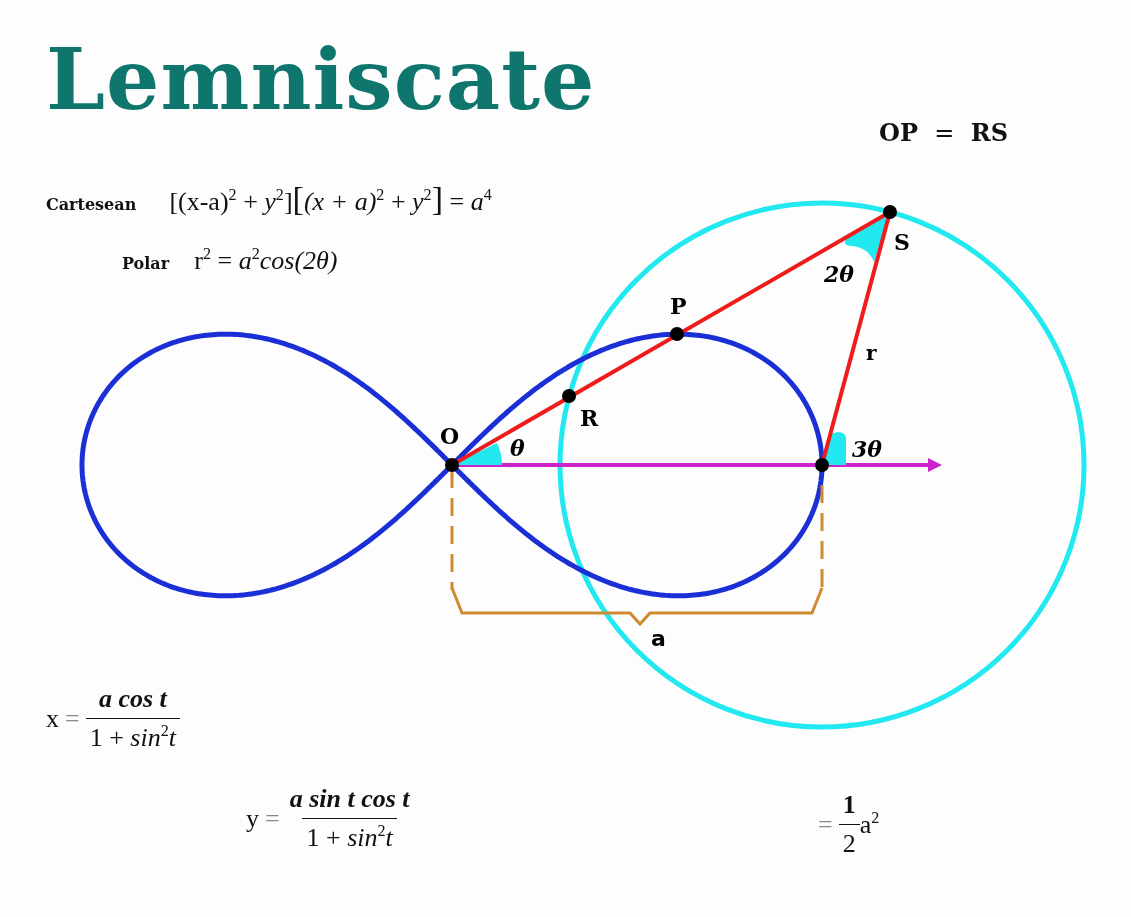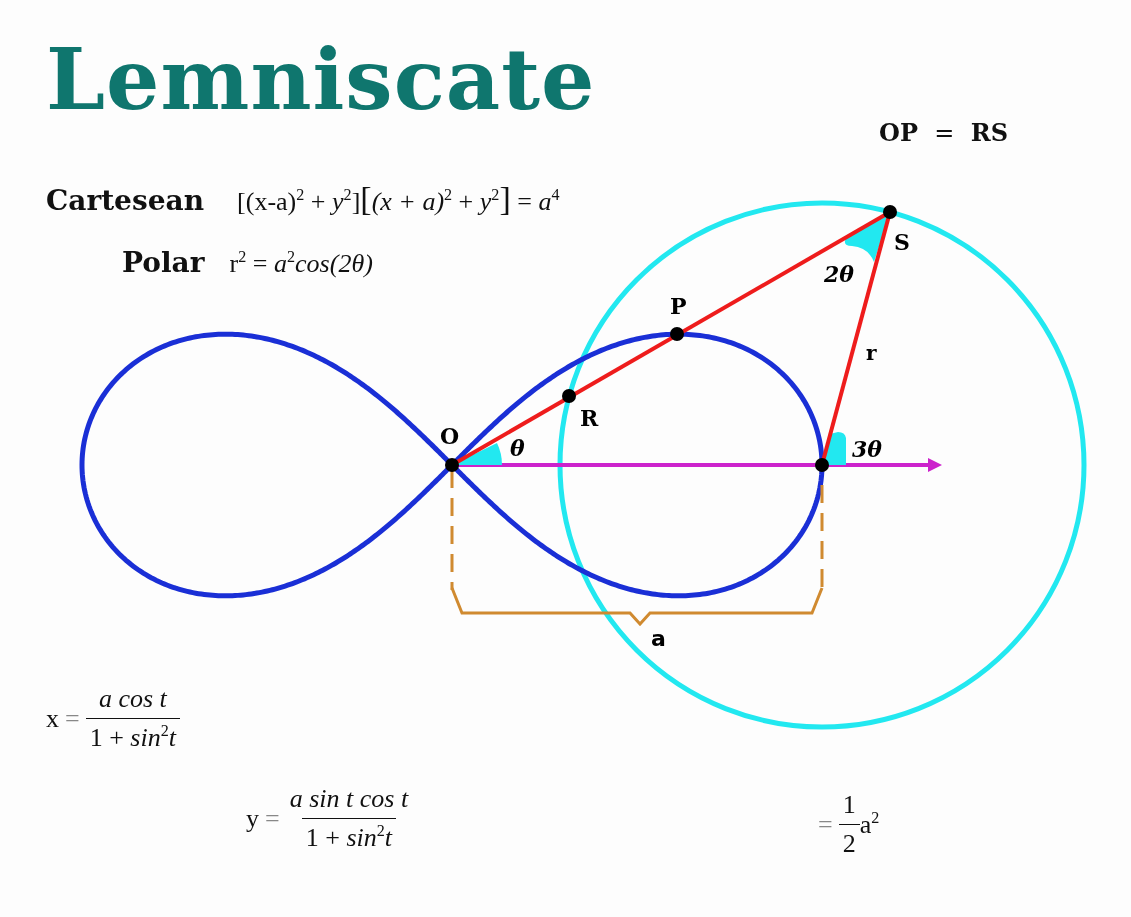--- a/index.html
+++ b/index.html
@@ -1,26 +1,26 @@
 <!DOCTYPE html>
 <html><head>
 <meta charset="utf-8">
 <style>
   html, body { margin:0; padding:0; }
   body { width:1131px; height:917px; background:#fdfdfd; position:relative; overflow:hidden;
          font-family:"DejaVu Serif","Liberation Serif",serif; color:#111; }
   .abs { position:absolute; }
   .title { left:46px; top:38px; font-size:84px; font-weight:bold; color:#0f766e; letter-spacing:1px;
            font-family:"DejaVu Serif","Liberation Serif",serif; line-height:1; }
-  .lbl-bold { font-weight:bold; font-size:28px; }
+  .lbl-bold { font-weight:bold; font-size:16px; }
   .math { font-family:"Liberation Serif","DejaVu Serif",serif; font-size:26px; }
   .it { font-style:italic; }
   sup { font-size:0.62em; vertical-align:0.6em; line-height:0; }
   .frac { display:inline-flex; flex-direction:column; align-items:center; vertical-align:middle; }
-  .frac .num { padding:0 4px 4px; }
+  .frac .num { padding:0 4px 4px;font-weight:bold; }
   .frac .den { border-top:1.5px solid #111; padding:4px 4px 0; }
   .eq { color:#888; margin:0 6px; }
   svg { position:absolute; left:0; top:0; }
   .ptlabel { font-family:"DejaVu Serif","Liberation Serif",serif; font-weight:bold; font-size:22px; }
 </style>
 </head>
 <body>
 
 <div class="abs title">Lemniscate</div>
 

